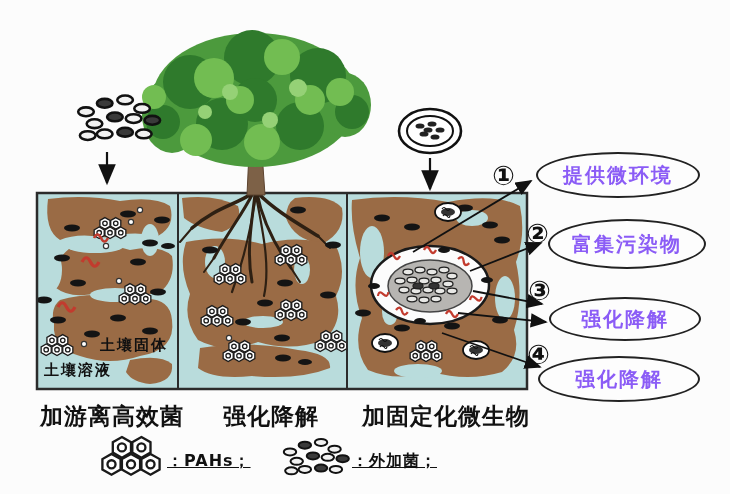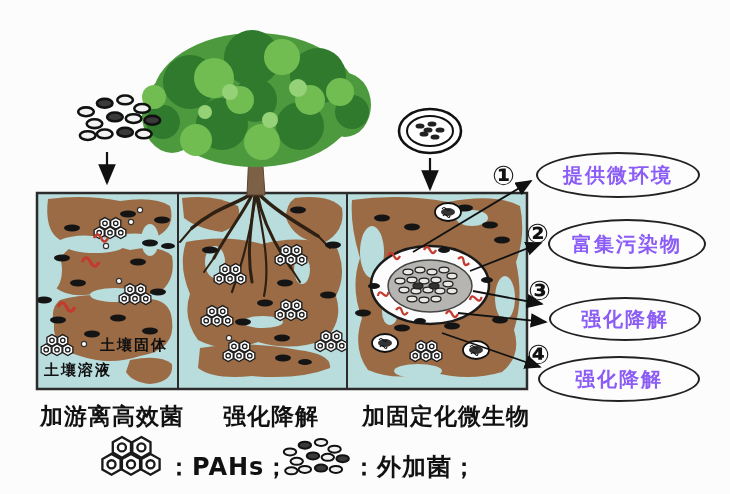--- a/index.html
+++ b/index.html
@@ -7,21 +7,21 @@
          font-family:"DejaVu Sans",sans-serif;}
   .scene svg{position:absolute;left:0;top:0;}
   .cn{position:absolute;color:#111;font-weight:bold;white-space:nowrap;}
   .panel-label{font-size:23px;letter-spacing:1px;text-align:center;}
   .soil-label{font-size:15px;letter-spacing:2px;}
   .oval{position:absolute;border:2.5px solid #222;border-radius:50%;
         display:flex;align-items:center;justify-content:center;
         background:rgba(253,253,253,.92);font-size:20px;font-weight:bold;
         letter-spacing:2px;color:#8b5cf6;box-sizing:border-box;}
   .num{position:absolute;font-size:27px;font-weight:bold;color:#111;line-height:1;}
-  .legend-label{font-size:24px;font-weight:bold;letter-spacing:1px;}
+  .legend-label{font-size:16px;font-weight:bold;letter-spacing:1px;text-decoration:underline;}
 </style>
 </head>
 <body>
 
 <div class="scene">
 
   <svg width="730" height="494" viewBox="0 0 730 494">
     <defs>
       <marker id="ah" markerWidth="11" markerHeight="9" refX="8.5" refY="4" orient="auto">
         <path d="M0,0 L9.5,4 L0,8 Z" fill="#111"></path>

